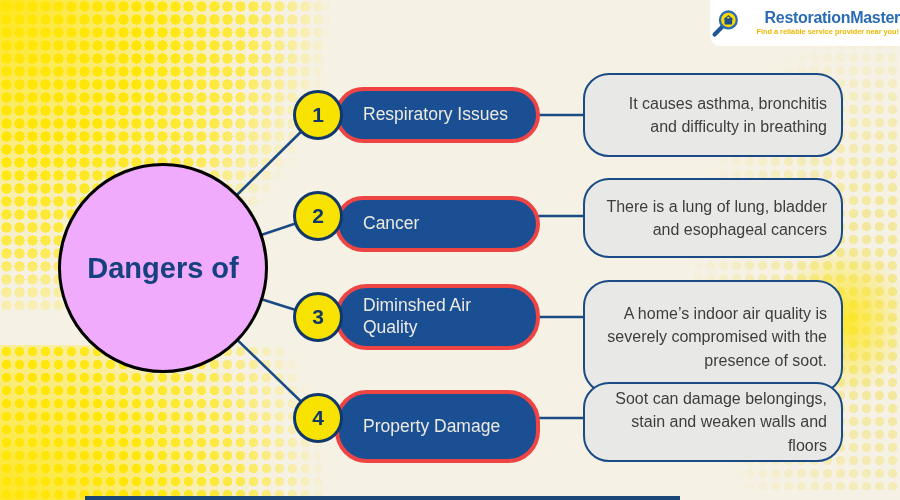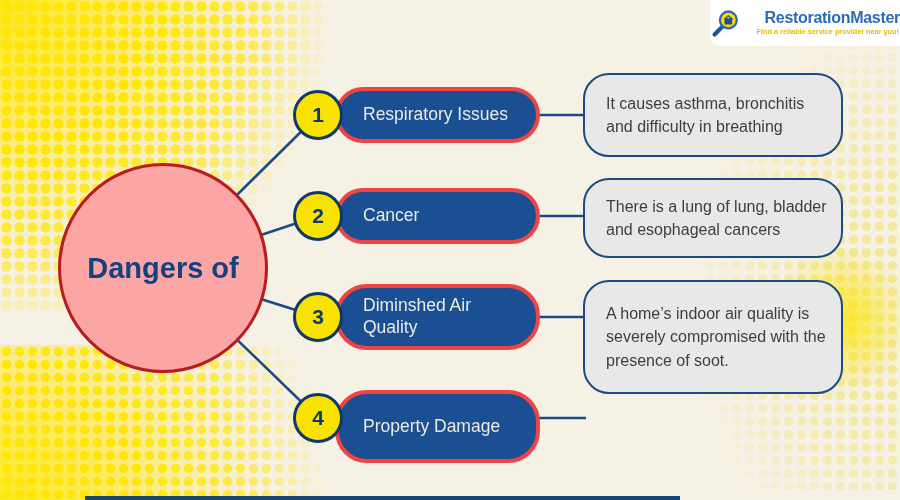--- a/index.html
+++ b/index.html
@@ -37,55 +37,55 @@
   .glow-right{
     position:absolute;left:775px;top:245px;width:135px;height:150px;
     background:radial-gradient(closest-side,rgba(255,228,0,.85),rgba(255,228,0,0));
     filter:blur(5px);
   }
   
   .connectors{position:absolute;left:0;top:0;}
   
   .center-circle{
     position:absolute;left:58px;top:163px;width:210px;height:210px;
-    background:#fca5a5;border:3px solid #b91c1c;border-radius:50%;
+    background:#f0abfc;border:3px solid #000000;border-radius:50%;
     display:flex;flex-direction:column;justify-content:center;
     box-sizing:border-box;
   }
   .center-title{
     color:#16417F;font-size:29px;font-weight:bold;line-height:1.2;text-align:center;
   }
   
   .pill{
     position:absolute;left:335px;width:205px;box-sizing:border-box;
     background:#1B4F94;border:4px solid #ef4444;border-radius:32px;
     display:flex;align-items:center;padding-left:24px;
     color:#ECEAE1;font-size:17.5px;font-weight:500;line-height:1.25;
   }
   .pill.r1{top:87px;height:56px;}
-  .pill.r2{top:188px;height:56px;}
+  .pill.r2{top:196px;height:56px;}
   .pill.r3{top:284px;height:66px;}
   .pill.r4{top:390px;height:73px;}
   .pill-label{max-width:150px;}
   
   .badge{
     position:absolute;left:293px;width:50px;height:50px;box-sizing:border-box;
     background:#F8E300;border:3px solid #11386B;border-radius:50%;
     display:flex;align-items:center;justify-content:center;
     color:#11386B;font-size:21px;font-weight:bold;
   }
   .badge.r1{top:90px;}
   .badge.r2{top:191px;}
   .badge.r3{top:292px;}
   .badge.r4{top:393px;}
   
   .desc-box{
     position:absolute;left:583px;width:260px;box-sizing:border-box;
     background:#E8E8E6;border:2.5px solid #1A4B85;border-radius:26px;
-    display:flex;align-items:center;
+    display:flex;align-items:center;text-align:right;
   }
   .desc-box.r1{top:73px;height:84px;}
   .desc-box.r2{top:178px;height:80px;}
   .desc-box.r3{top:280px;height:114px;}
   .desc-box.r4{top:382px;height:80px;}
   .desc-text{
     padding:0 14px 0 21px;color:#3E3E3E;font-size:16px;line-height:1.45;
   }
   
   .logo-card{
@@ -159,20 +159,23 @@
   <div class="desc-box r3">
     <div class="desc-text">A home’s indoor air quality is severely compromised with the presence of soot.</div>
   </div>
 
   <div class="pill r4">
     <span class="pill-label">Property Damage</span>
   </div>
   <div class="badge r4">
     <span>4</span>
   </div>
+  <div class="desc-box r4">
+    <div class="desc-text">Soot can damage belongings, stain and weaken walls and floors</div>
+  </div>
 
   <div class="logo-card">
     <svg width="36" height="36" viewBox="0 0 40 40">
       <line x1="6" y1="35" x2="16" y2="25" stroke="#1E5799" stroke-width="5.5" stroke-linecap="round"></line>
       <circle cx="24" cy="16" r="11" fill="#F8DC00" stroke="#2B6BB3" stroke-width="3"></circle>
       <polygon points="17.5,15 24,9.5 30.5,15" fill="#1E4E8F"></polygon>
       <rect x="19" y="14.5" width="10" height="7.5" rx="1" fill="#1E4E8F"></rect>
       <rect x="22.5" y="12" width="3" height="2" fill="#F8DC00"></rect>
     </svg>
     <div class="logo-text">

